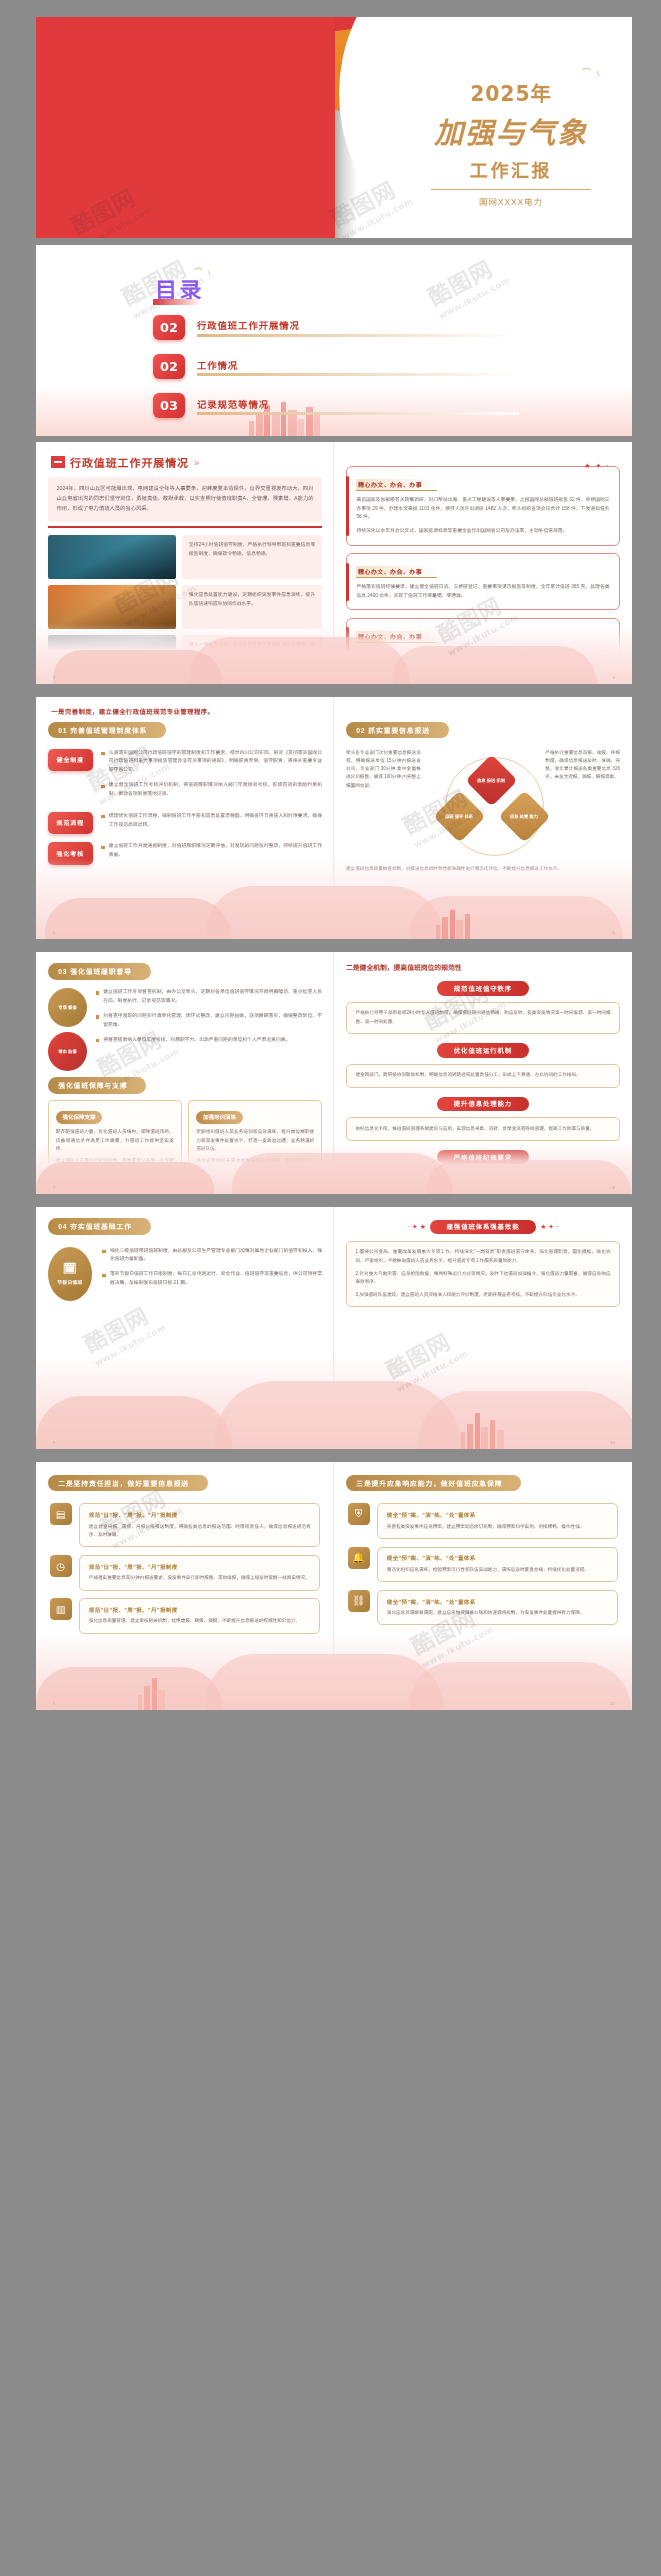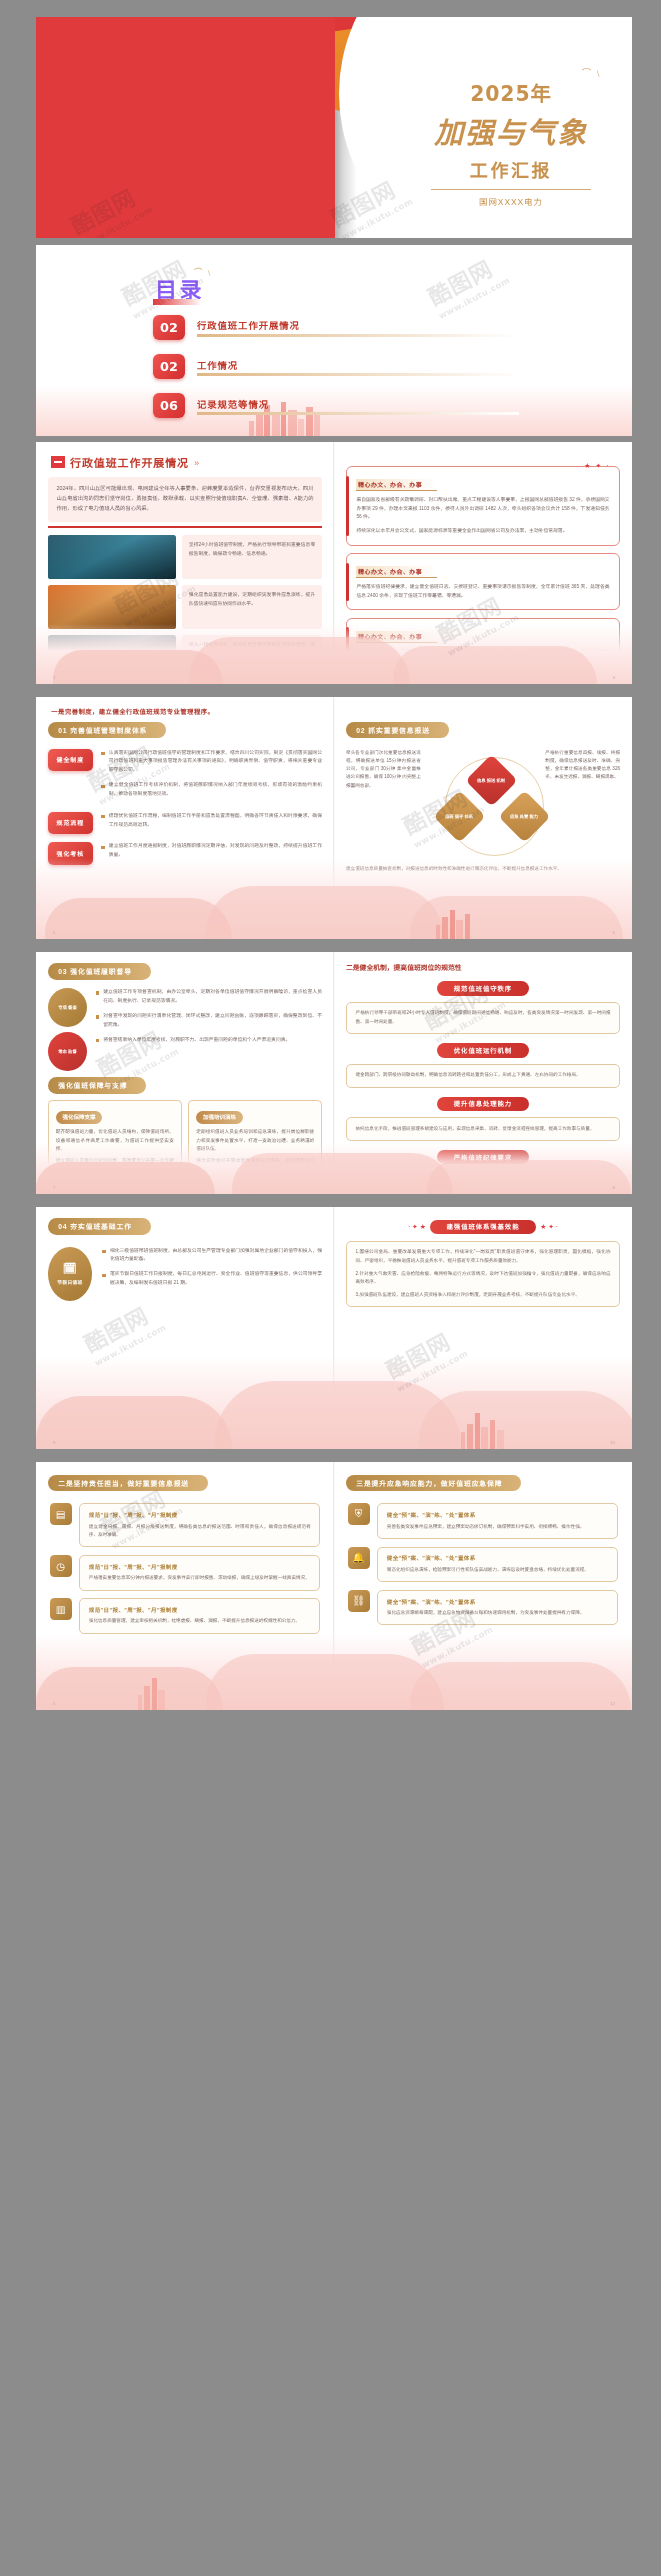--- a/index.html
+++ b/index.html
@@ -244,21 +244,21 @@
           </div>
         </div>
         <div class="toc-row">
           <div class="toc-num">02</div>
           <div class="toc-label-wrap">
             <div class="toc-label">工作情况</div>
             <div class="toc-line"></div>
           </div>
         </div>
         <div class="toc-row">
-          <div class="toc-num">06</div>
+          <div class="toc-num">03</div>
           <div class="toc-label-wrap">
             <div class="toc-label">记录规范等情况</div>
             <div class="toc-line"></div>
           </div>
         </div>
       </div>
 
       <div class="wm" style="left:85px;top:17px;">
         <span class="big">酷图网</span><span class="small">www.ikutu.com</span>
       </div>

